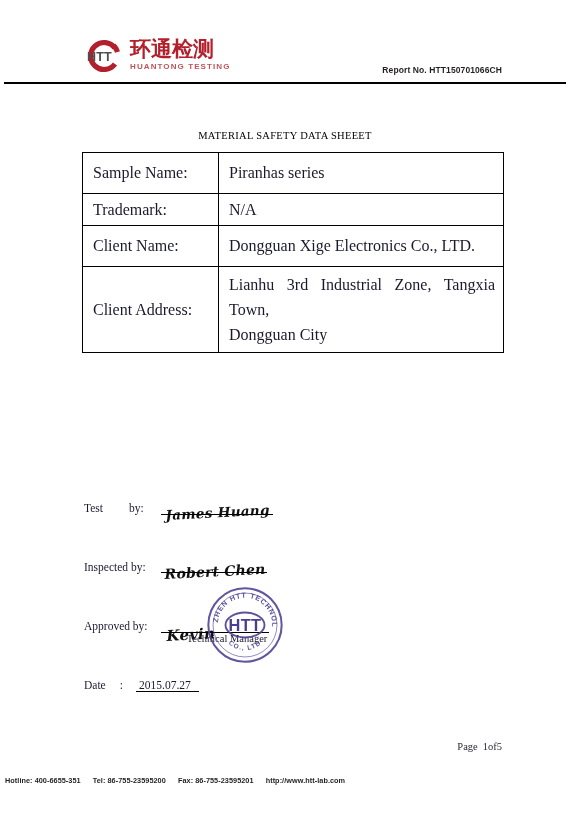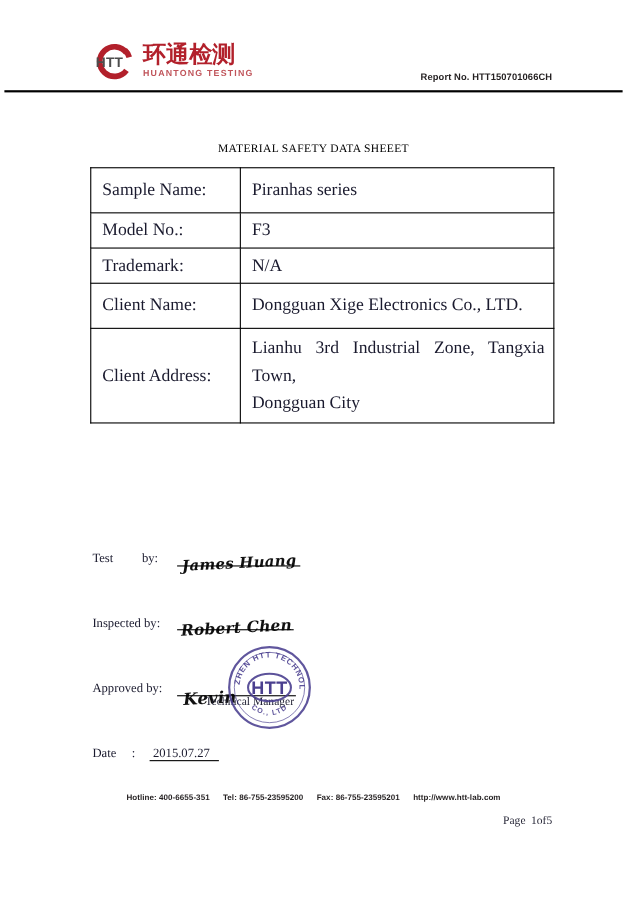--- a/index.html
+++ b/index.html
@@ -145,22 +145,21 @@
   .stamp svg{display:block;}
 
   
   .page-num{
     position:absolute;right:68px;top:741px;
     font-family:"Liberation Serif", serif;
     font-size:10.5px;color:#2a2a3a;white-space:nowrap;
   }
   .page-num .pn-sep{display:inline-block;width:5px;}
   .footer-contact{
-    position:absolute;left:0;top:720px;width:570px;
-    text-align:center;
+    position:absolute;left:0;top:776px;width:570px;
     font-family:"Liberation Sans", sans-serif;
     font-size:7.3px;font-weight:700;color:#231f20;
     letter-spacing:.05px;
     white-space:nowrap;
   }
   .footer-contact span{margin:0 5px;}
 </style>
 </head>
 <body>
 
@@ -185,24 +184,20 @@
     <div class="report-no">Report No. HTT150701066CH</div>
     <div class="header-rule"></div>
     <div class="doc-title">MATERIAL SAFETY DATA SHEEET</div>
   </div>
 
   <table class="info-table">
     <tbody>
       <tr class="row-tall">
         <td class="key">Sample Name:</td>
         <td class="val">Piranhas series</td>
-      </tr>
-      <tr class="row-std">
-        <td class="key">Model No.:</td>
-        <td class="val">F3</td>
       </tr>
       <tr class="row-std">
         <td class="key">Trademark:</td>
         <td class="val">N/A</td>
       </tr>
       <tr class="row-tall">
         <td class="key">Client Name:</td>
         <td class="val">Dongguan Xige Electronics Co., LTD.</td>
       </tr>
       <tr>

